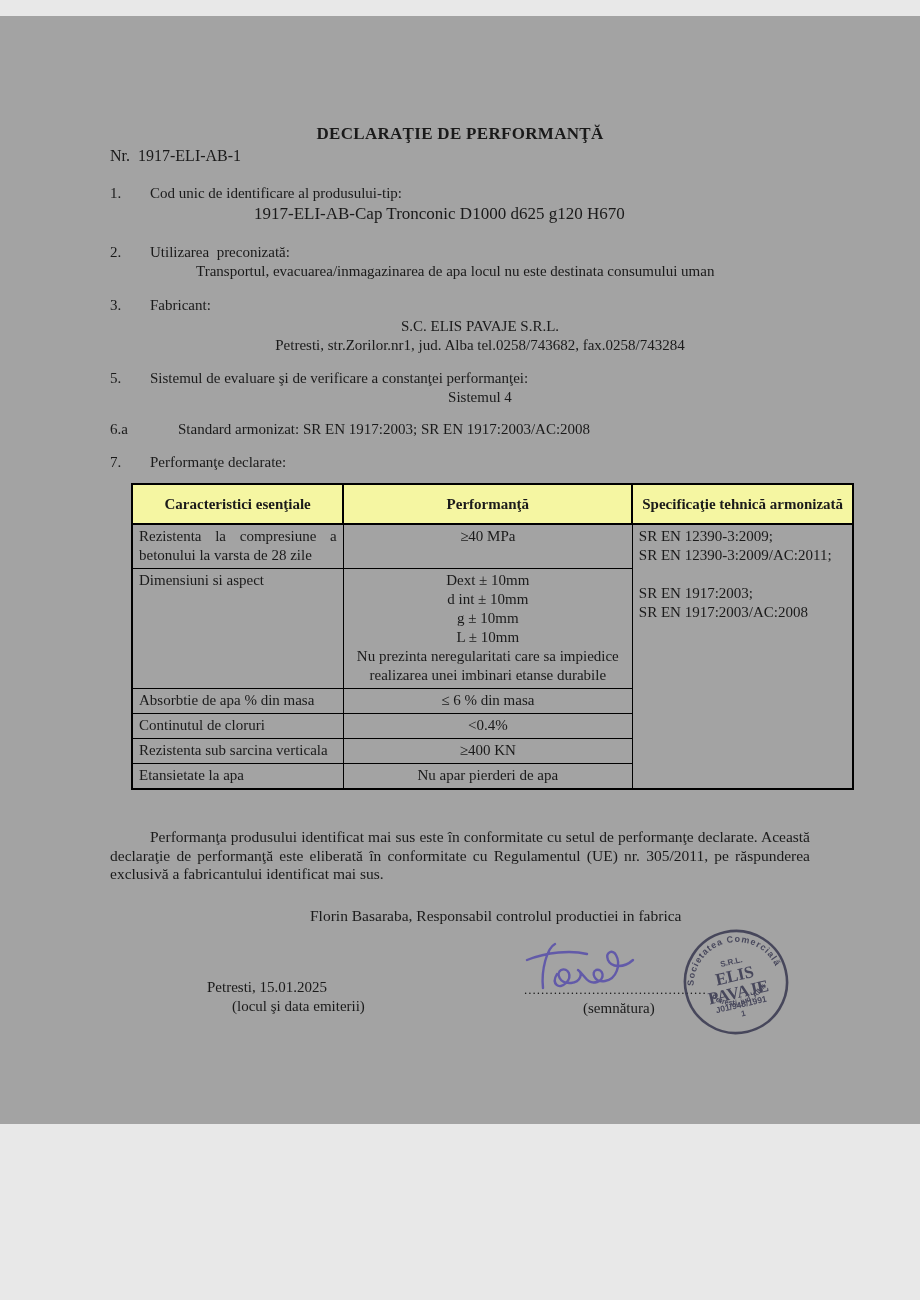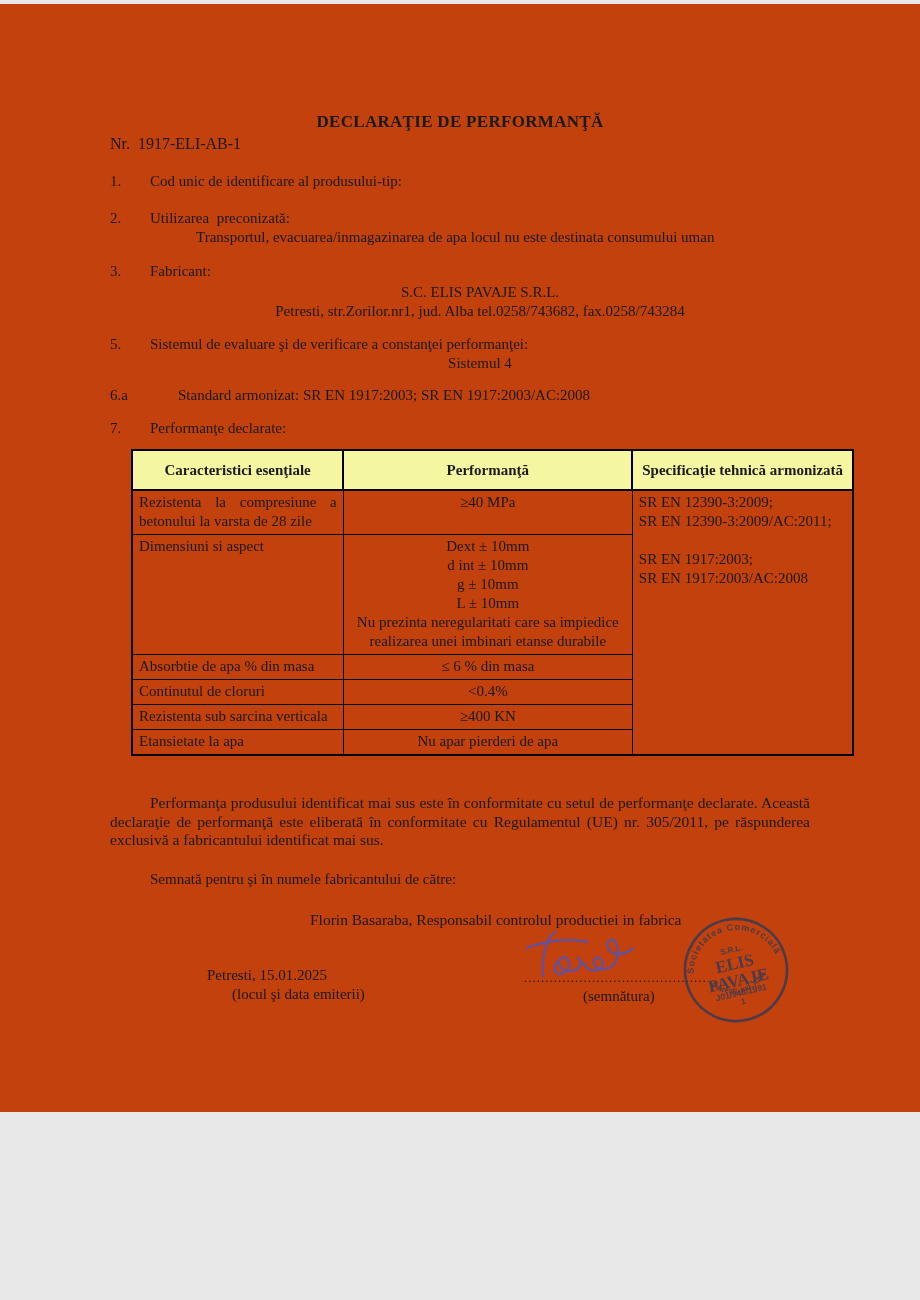--- a/index.html
+++ b/index.html
@@ -1,20 +1,20 @@
 <!DOCTYPE html>
 <html><head>
 <meta charset="utf-8">
 <style>
   html,body{margin:0;padding:0;background:#e8e8e8;}
   .page{
     position:relative;
     width:920px;height:1108px;
-    margin:4px auto;
-    background:#c2410c;
+    margin:16px auto;
+    background:#a3a3a3;
     font-family:"Liberation Serif","DejaVu Serif",serif;
     color:#1a1a1a;
     overflow:hidden;
   }
   .content{padding:108px 110px 0 110px;}
   .title{
     text-align:center;font-weight:bold;font-size:17px;letter-spacing:.3px;margin:0;
   }
   .nr-line{text-align:left;font-size:16px;margin-top:3px;white-space:pre;}
   .item{display:flex;margin-top:20px;}
@@ -76,20 +76,21 @@
 <div class="page">
   <div class="content">
 
     <div class="title">DECLARAŢIE DE PERFORMANŢĂ</div>
     <div class="nr-line">Nr.  1917-ELI-AB-1</div>
 
     <div class="item">
       <div class="item-num">1.</div>
       <div class="item-body">
         <div class="item-label">Cod unic de identificare al produsului-tip:</div>
+        <div class="val-product">1917-ELI-AB-Cap Tronconic D1000 d625 g120 H670</div>
       </div>
     </div>
 
     <div class="item">
       <div class="item-num">2.</div>
       <div class="item-body">
         <div class="item-label">Utilizarea  preconizată:</div>
         <div class="val-indent">Transportul, evacuarea/inmagazinarea de apa locul nu este destinata consumului uman</div>
       </div>
     </div>
@@ -184,21 +185,20 @@
           <tr>
             <td class="td-char">Etansietate la apa</td>
             <td class="td-perf">
               <div>Nu apar pierderi de apa</div>
             </td>
           </tr>
         </tbody>
     </table>
 
     <div class="para">Performanţa produsului identificat mai sus este în conformitate cu setul de performanţe declarate. Această declaraţie de performanţă este eliberată în conformitate cu Regulamentul (UE) nr. 305/2011, pe răspunderea exclusivă a fabricantului identificat mai sus.</div>
-    <div class="signed-line">Semnată pentru şi în numele fabricantului de către:</div>
     <div class="responsible-line">Florin Basaraba, Responsabil controlul productiei in fabrica</div>
   </div>
 
   <div class="abs place-date">Petresti, 15.01.2025</div>
   <div class="abs place-label">(locul şi data emiterii)</div>
   <div class="abs sig-dots">...........................................</div>
   <div class="abs sig-label">(semnătura)</div>
 
   <svg class="abs signature-svg" width="168" height="60" viewBox="0 0 168 60">
     <path d="M30,52 C28,34 34,12 42,8 M14,24 C34,16 58,14 74,18

